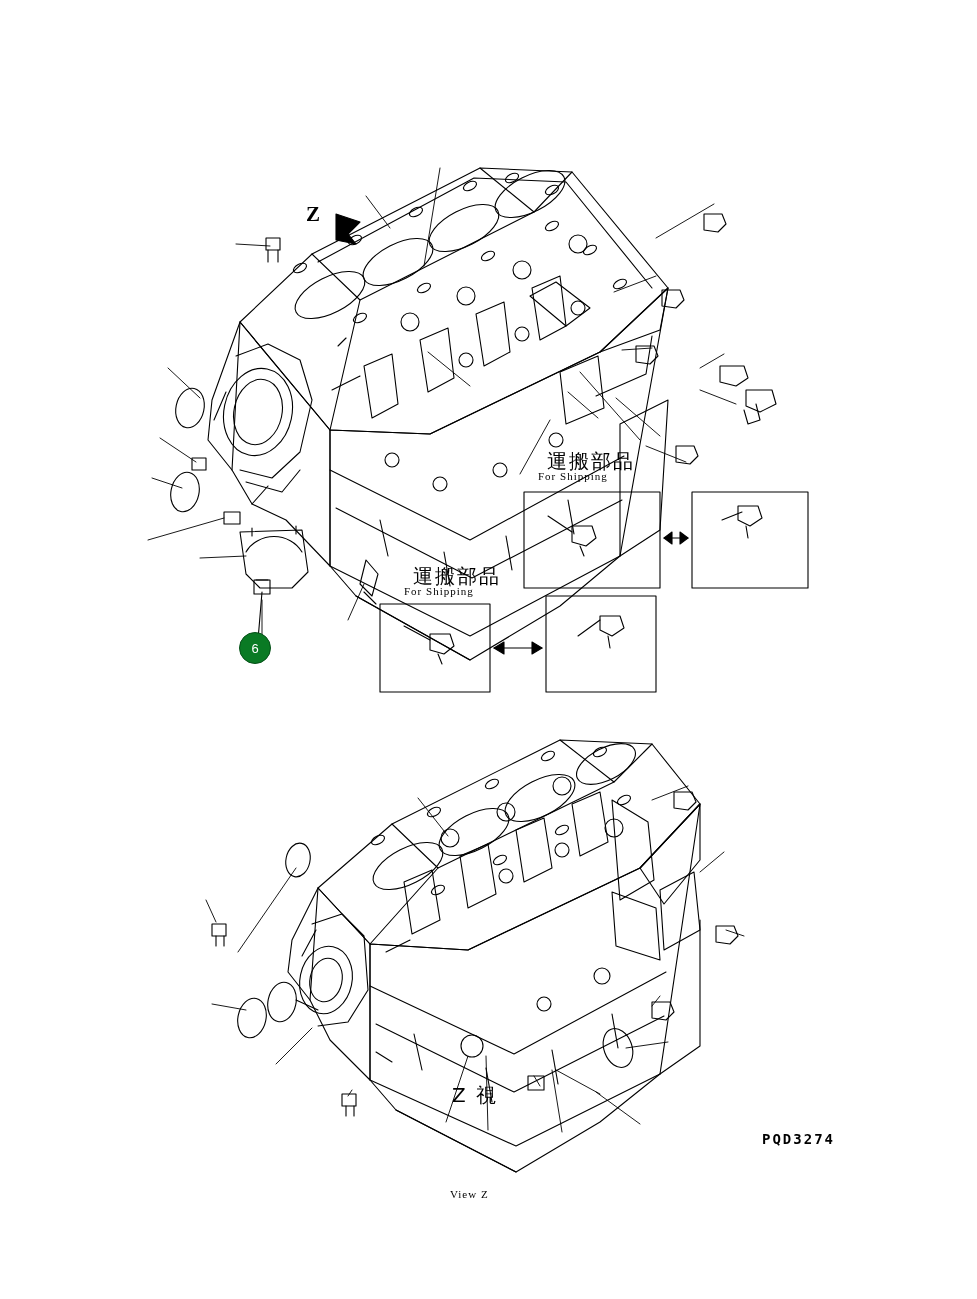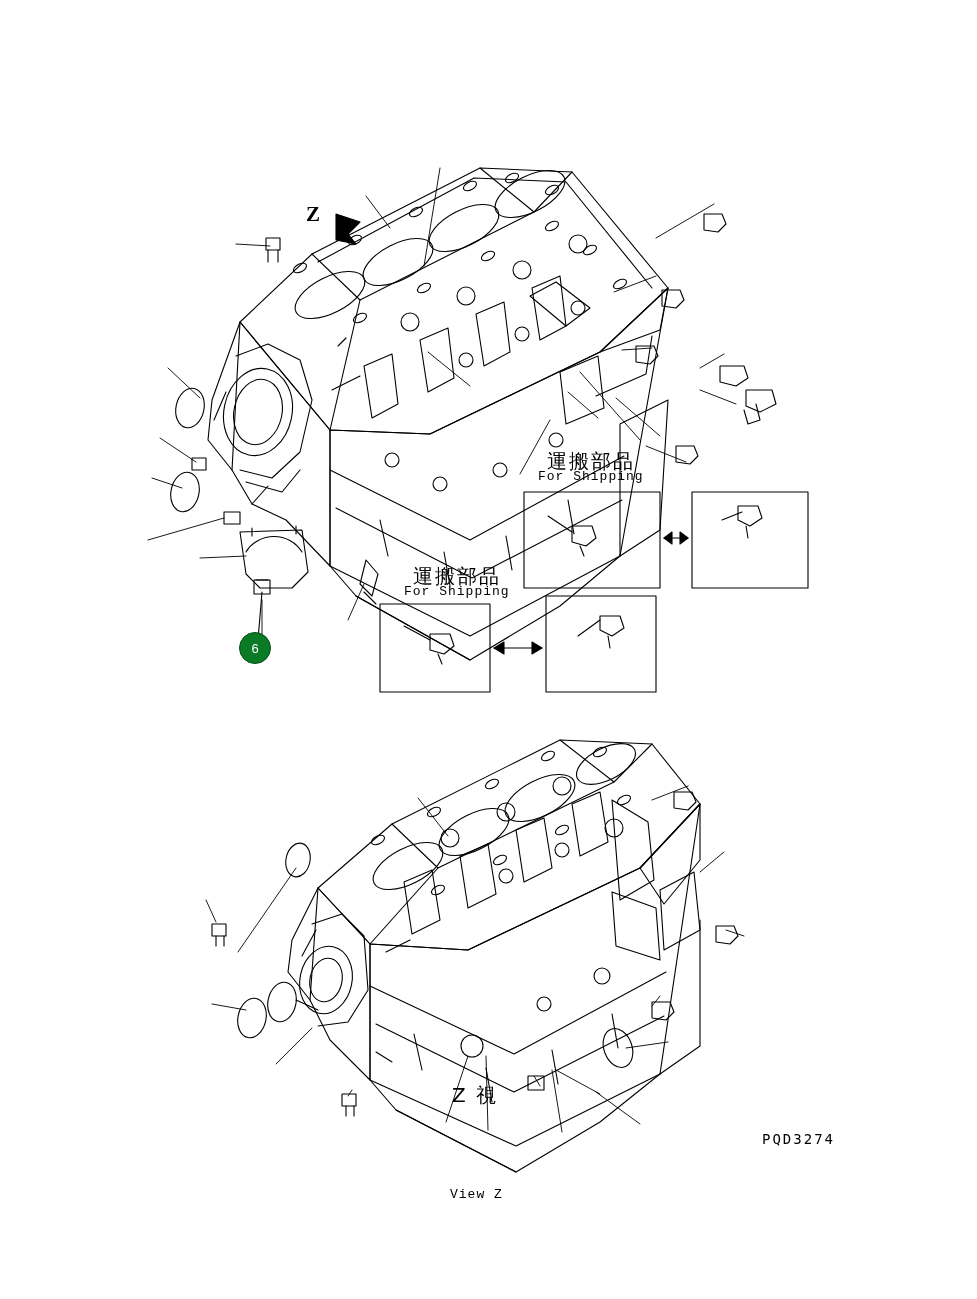--- a/index.html
+++ b/index.html
@@ -31,33 +31,34 @@
     position: absolute;
     white-space: pre;
     line-height: 1.15;
   }
   .jp {
     font-family: "DejaVu Sans", sans-serif;
     font-size: 20px;
     letter-spacing: 2px;
   }
   .en {
-    font-family: Liberation Mono, monospace;
-    font-size: 13px;
+    font-family: Liberation Serif, serif;
+    font-size: 11px;
     letter-spacing: 1px;
   }
   .zmark {
     font-family: "Liberation Serif", serif;
     font-size: 21px;
     font-weight: bold;
   }
   .drawing-no {
     font-family: "DejaVu Sans Mono", monospace;
     font-size: 14px;
     letter-spacing: 2px;
+    font-weight: bold;
   }
   .callout-num {
     position: absolute;
     width: 30px;
     height: 30px;
     border-radius: 50%;
     background: #0a7a24;
     color: #ffffff;
     font-family: "Liberation Sans", sans-serif;
     font-size: 13px;

